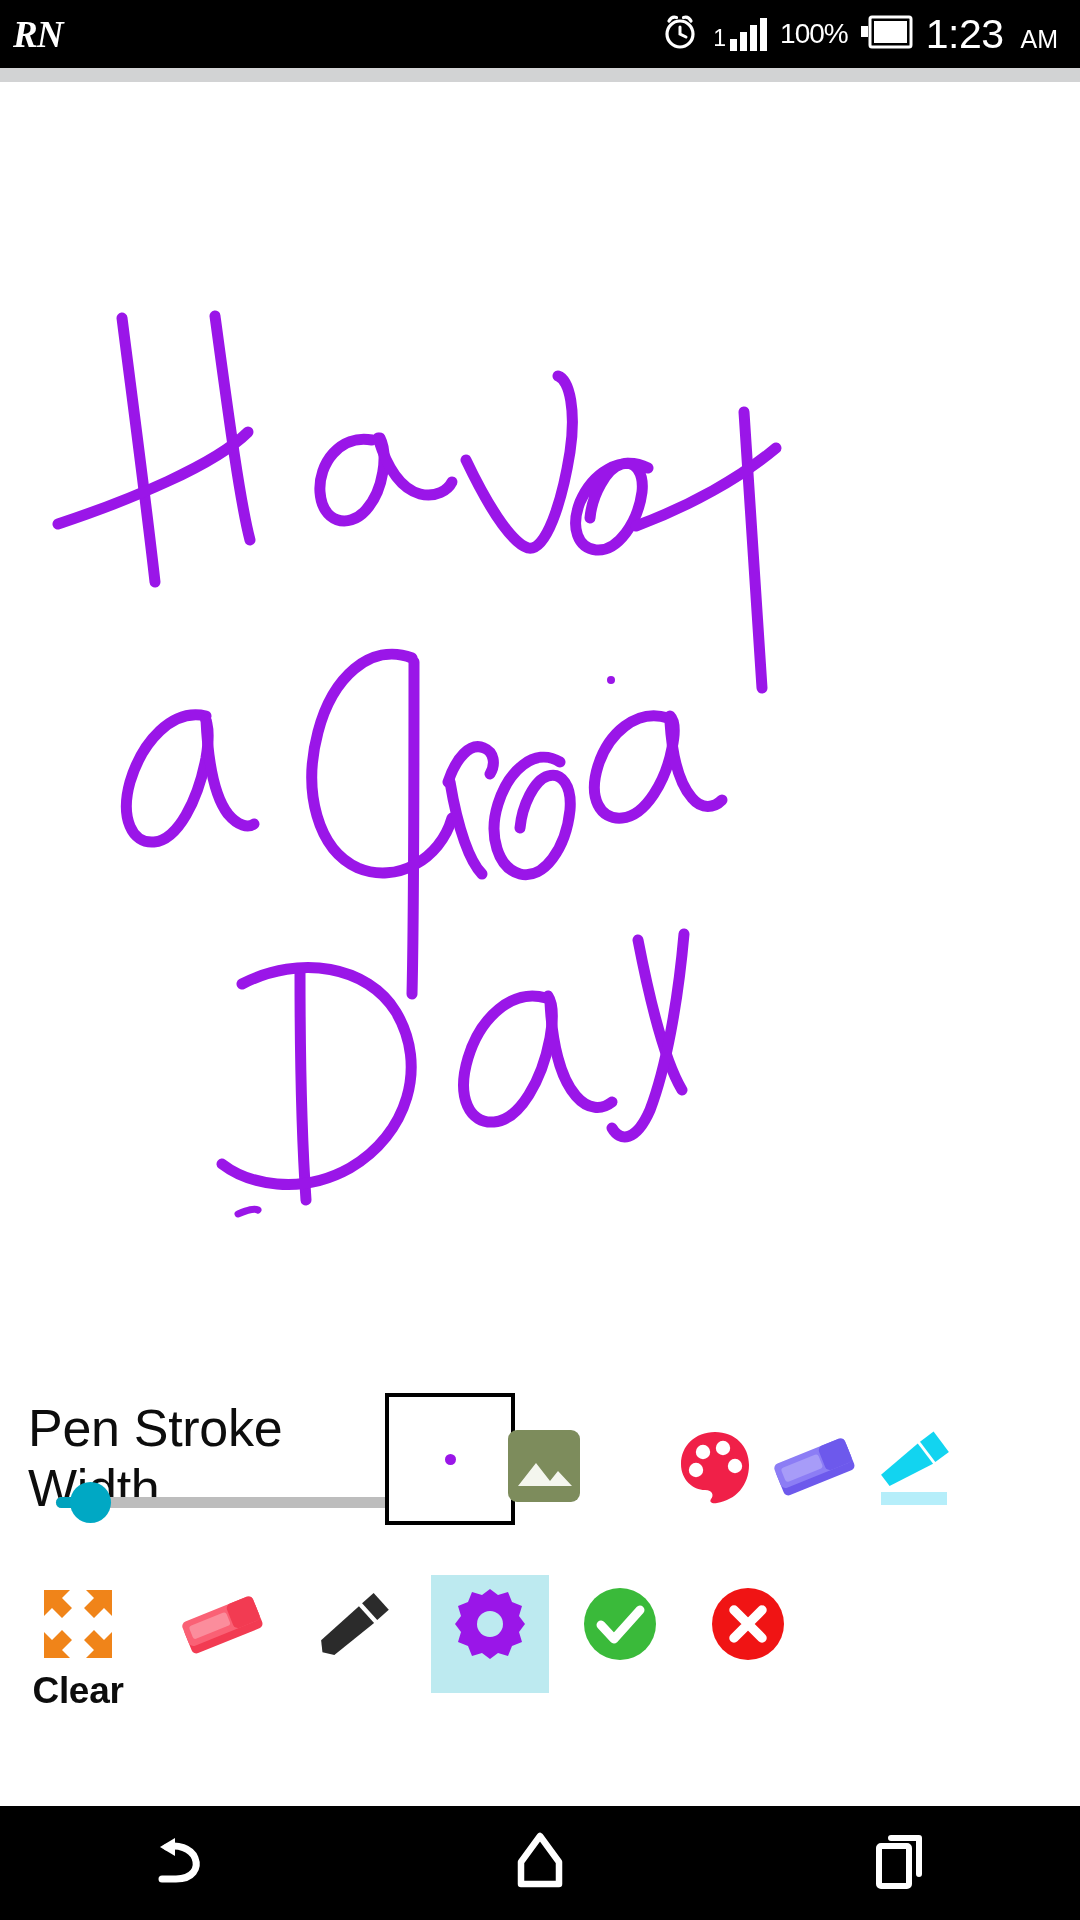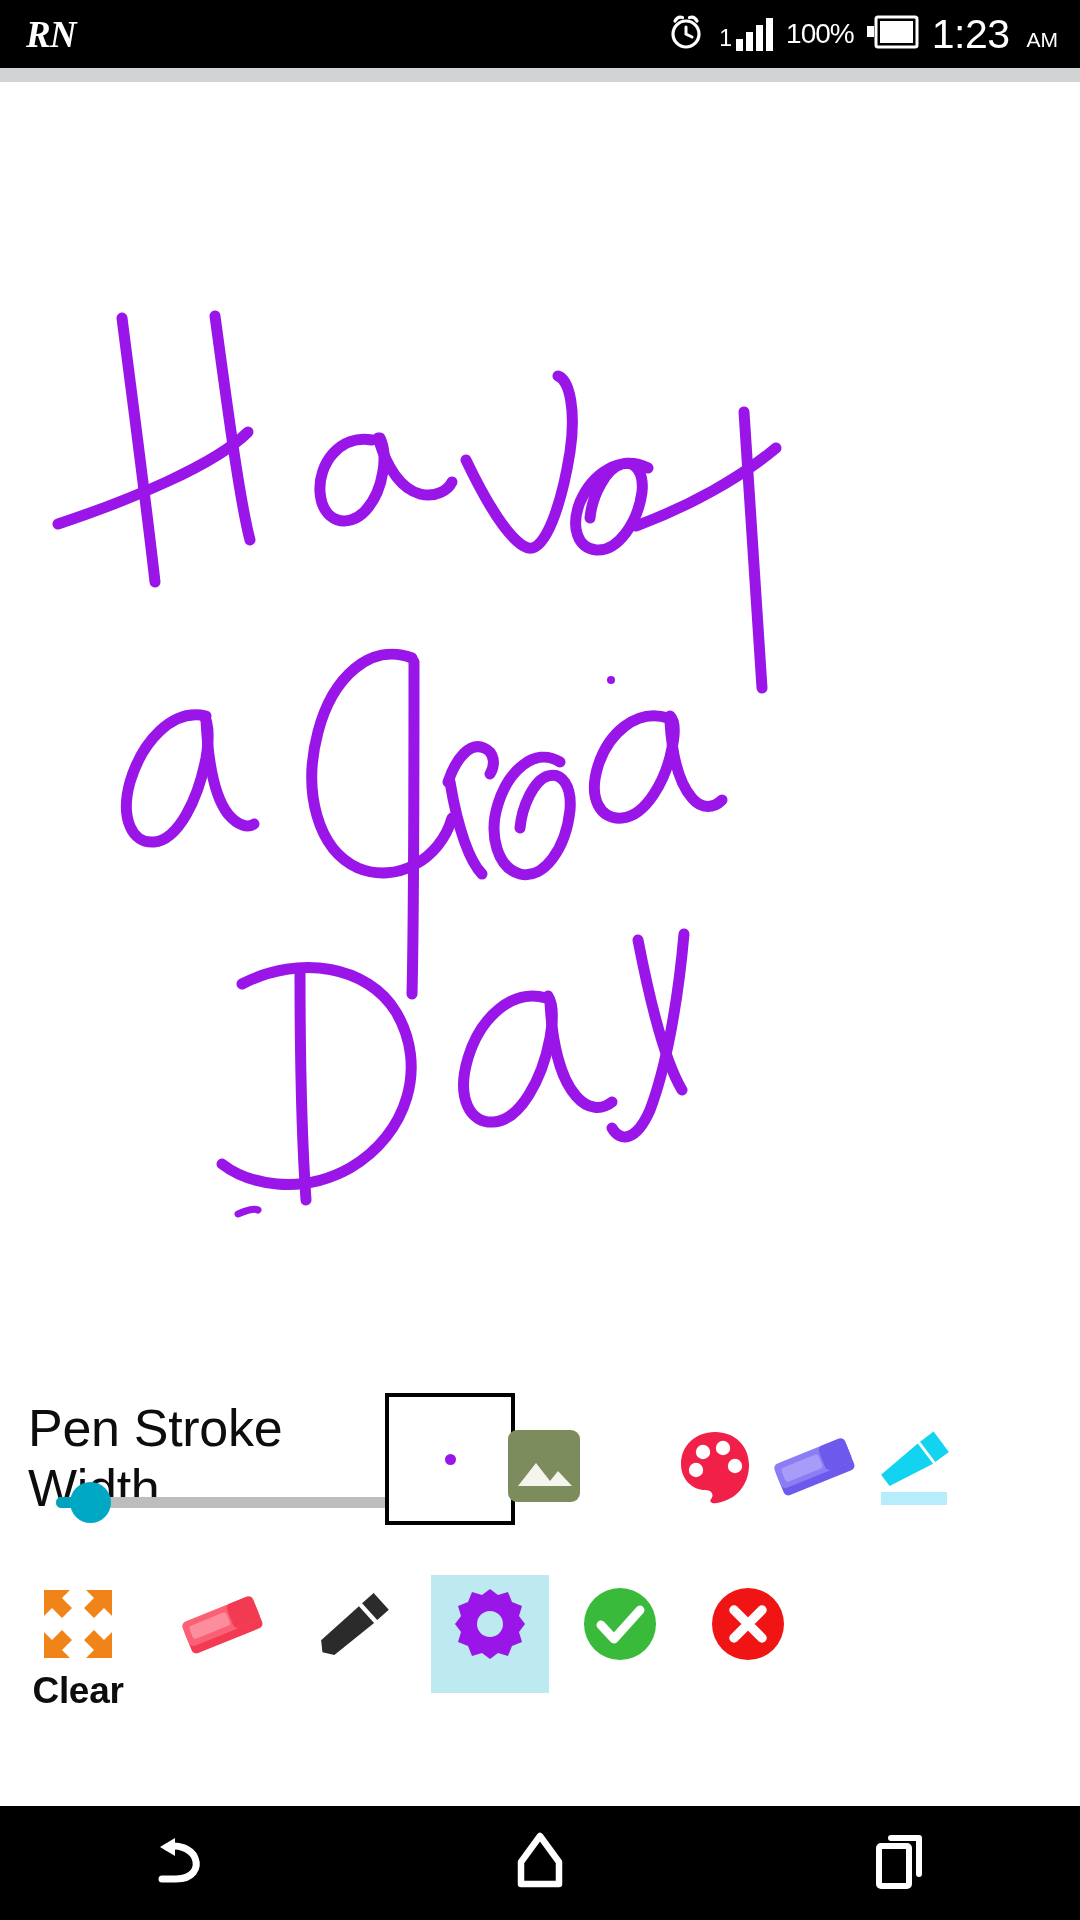--- a/index.html
+++ b/index.html
@@ -29,21 +29,21 @@
     width: 1080px;
     height: 68px;
     background: #000000;
     display: flex;
     align-items: center;
     color: #ffffff;
   }
   #status-left {
     display: flex;
     align-items: center;
-    padding-left: 26px;
+    padding-left: 13px;
   }
   #brand-logo {
     font-family: "Liberation Serif", serif;
     font-style: italic;
     font-weight: 700;
     font-size: 37px;
     letter-spacing: -1px;
     color: #ffffff;
     line-height: 1;
   }
@@ -63,21 +63,21 @@
     line-height: 1;
   }
   #clock-time {
     font-size: 41px;
     font-weight: 400;
     color: #ffffff;
     line-height: 1;
     letter-spacing: -0.5px;
   }
   #clock-ampm {
-    font-size: 21px;
+    font-size: 25px;
     font-weight: 400;
     color: #ffffff;
     line-height: 1;
     margin-left: 4px;
     position: relative;
     top: 5px;
   }
   
   #signal-wrap {
     display: flex;

